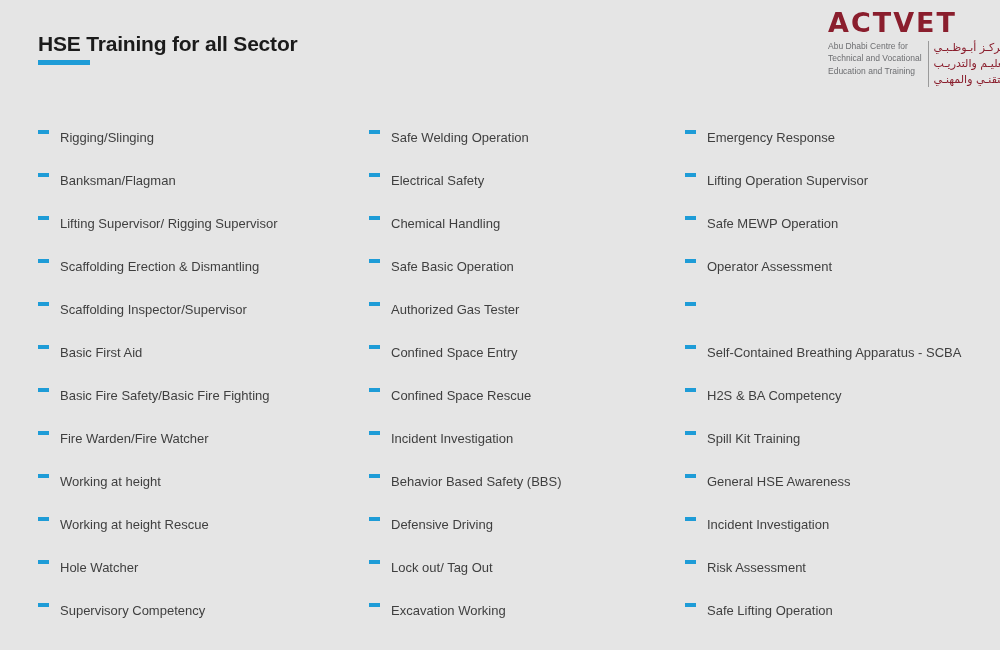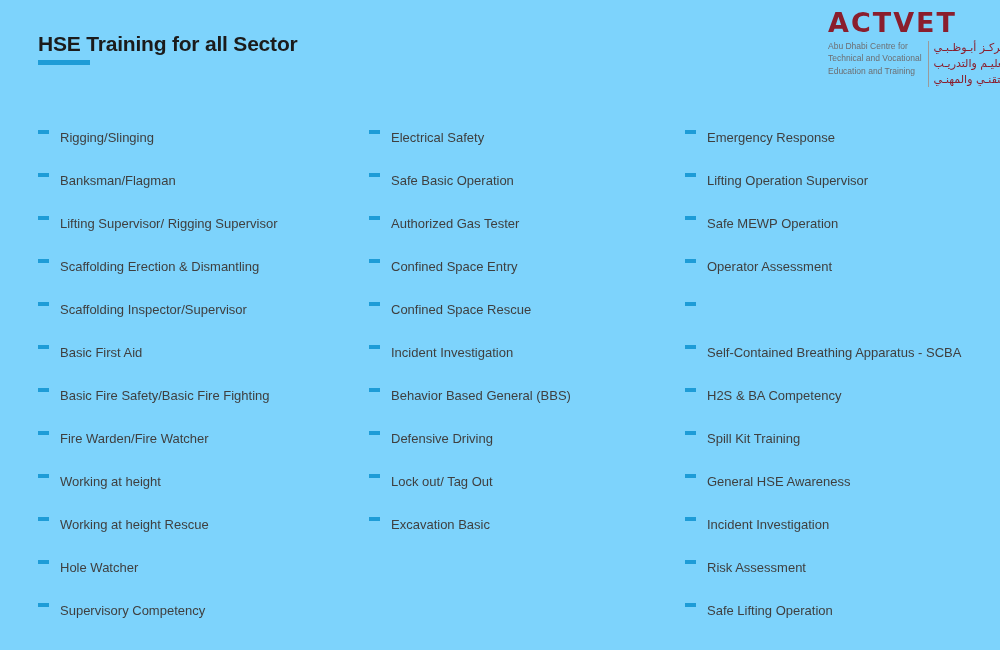--- a/index.html
+++ b/index.html
@@ -2,21 +2,21 @@
 <html><head>
 <meta charset="utf-8">
 <style>
   * { box-sizing: border-box; }
   html, body { margin: 0; padding: 0; background: #ffffff; }
   body { font-family: "Liberation Sans", sans-serif; }
   .page {
     position: relative;
     width: 1000px;
     height: 650px;
-    background: #7dd3fc;
+    background: #e5e5e5;
     overflow: hidden;
   }
   .page-title {
     position: absolute;
     left: 38px;
     top: 32px;
     font-size: 21px;
     font-weight: bold;
     color: #1b1b1b;
     letter-spacing: -0.2px;
@@ -174,57 +174,65 @@
         </div>
       <div class="item">
           <span class="dash"></span>
           <span>Supervisory Competency</span>
         </div>
     </div>
 
     <div class="col col-2">
       <div class="item">
           <span class="dash"></span>
+          <span>Safe Welding Operation</span>
+        </div>
+      <div class="item">
+          <span class="dash"></span>
           <span>Electrical Safety</span>
         </div>
       <div class="item">
           <span class="dash"></span>
+          <span>Chemical Handling</span>
+        </div>
+      <div class="item">
+          <span class="dash"></span>
           <span>Safe Basic Operation</span>
         </div>
       <div class="item">
           <span class="dash"></span>
           <span>Authorized Gas Tester</span>
         </div>
       <div class="item">
           <span class="dash"></span>
           <span>Confined Space Entry</span>
         </div>
       <div class="item">
           <span class="dash"></span>
           <span>Confined Space Rescue</span>
         </div>
       <div class="item">
           <span class="dash"></span>
           <span>Incident Investigation</span>
         </div>
       <div class="item">
           <span class="dash"></span>
-          <span>Behavior Based General (BBS)</span>
+          <span>Behavior Based Safety (BBS)</span>
         </div>
       <div class="item">
           <span class="dash"></span>
           <span>Defensive Driving</span>
         </div>
       <div class="item">
           <span class="dash"></span>
           <span>Lock out/ Tag Out</span>
         </div>
       <div class="item">
           <span class="dash"></span>
-          <span>Excavation Basic</span>
+          <span>Excavation Working</span>
         </div>
     </div>
 
     <div class="col col-3">
       <div class="item">
           <span class="dash"></span>
           <span>Emergency Response</span>
         </div>
       <div class="item">
           <span class="dash"></span>

